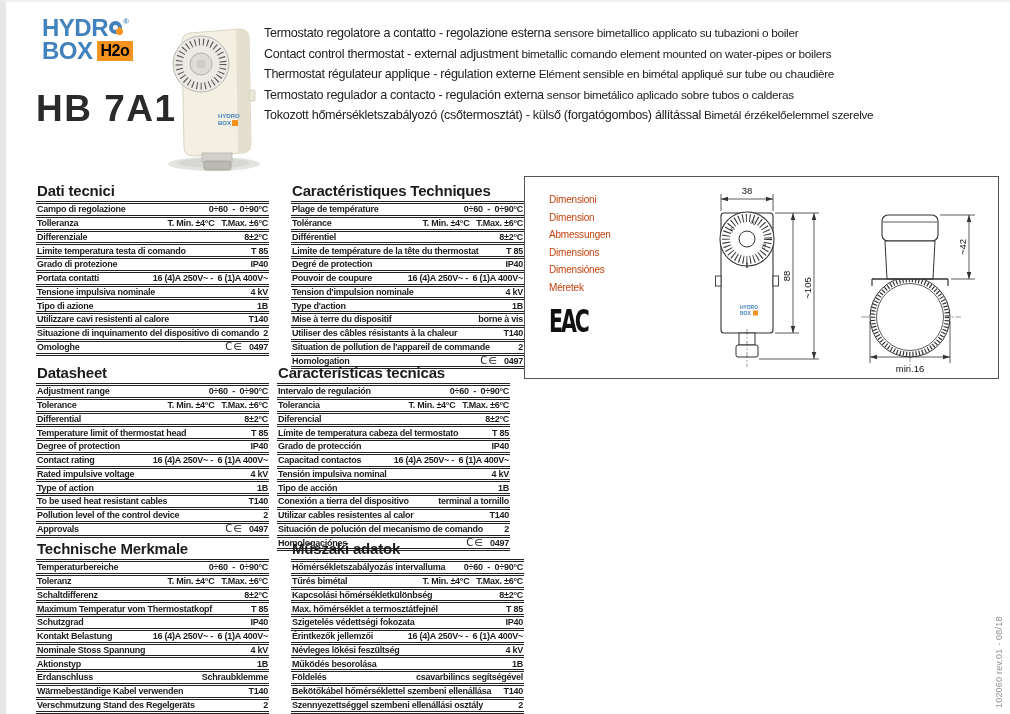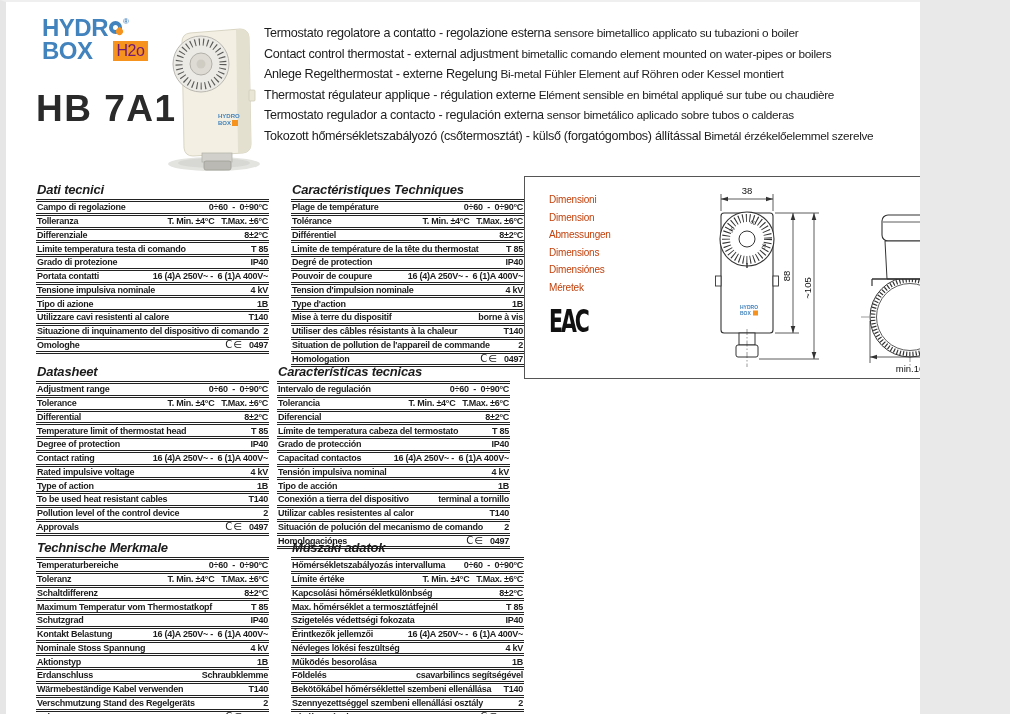--- a/index.html
+++ b/index.html
@@ -1,39 +1,39 @@
 <!DOCTYPE html>
 <html><head>
 <meta charset="utf-8">
 <style>
   * { margin:0; padding:0; box-sizing:border-box; }
   html,body { background:#e9e9e9; }
   .page {
-    position:relative; width:920px; height:714px; background:#fff;
+    position:relative; width:1010px; height:714px; background:#fff;
     font-family:"Liberation Sans", sans-serif; color:#1c1c1c; overflow:hidden;
     border-left:6px solid #e6e6e6; border-top:2px solid #efefef;
   }
   
   .logo { position:absolute; left:36px; top:14px; line-height:23px; }
   .logo .l1, .logo .l2 { font-weight:bold; font-size:24px; color:#4282bd; letter-spacing:-0.5px; display:flex; align-items:center; }
   .o-ring { display:inline-block; width:13px; height:13px; border:4.5px solid #4282bd; border-radius:50%; position:relative; margin-left:1px; }
   .o-ring .drop { position:absolute; left:3px; top:2.5px; width:7px; height:7px; background:#f6921e; border-radius:0 50% 50% 50%; transform:rotate(45deg); }
   .reg { font-size:8px; vertical-align:top; position:relative; top:-6px; left:1px; color:#4282bd; font-weight:bold; }
-  .h2o-box { display:inline-block; background:#f6921e; color:#701a75; font-weight:normal; font-size:16px; padding:1px 4px 2px; margin-left:20px; line-height:17px; }
+  .h2o-box { display:inline-block; background:#f6921e; color:#000000; font-weight:bold; font-size:16px; padding:1px 4px 2px; margin-left:4px; line-height:17px; }
   .product-code { position:absolute; left:30px; top:86px; font-size:37px; font-weight:bold; color:#2a2a2a; letter-spacing:1.5px; }
   
   .photo { position:absolute; left:146px; top:10px; }
   
   .hdr { position:absolute; left:258px; top:21px; width:742px; }
   .hline { font-size:12px; line-height:20.6px; white-space:nowrap; letter-spacing:-0.3px; }
   .hb { font-weight:normal; font-size:12.6px; }
   .hn { font-weight:normal; font-size:11.8px; }
   
   .spec-table { position:absolute; width:233px; }
-  .t-title { font-size:13px; font-weight:bold; padding:0 0 2px 1px; border-bottom:3px double #222; letter-spacing:-0.2px;font-style:italic; }
+  .t-title { font-size:15px; font-weight:bold; padding:0 0 2px 1px; border-bottom:3px double #222; letter-spacing:-0.2px; }
   .t-row { display:flex; justify-content:space-between; align-items:baseline;
            border-bottom:3px double #222; padding:1.2px 1px 0.8px; }
   .t-label { font-size:9px; font-weight:bold; letter-spacing:-0.25px; white-space:nowrap; line-height:8.8px; }
   .t-value { font-size:9px; font-weight:bold; letter-spacing:-0.25px; white-space:pre; line-height:8.8px; text-align:right; padding-left:4px; }
   .ce { font-size:10px; font-weight:normal; letter-spacing:1px; margin-right:6px; font-family:"DejaVu Sans", sans-serif; }
   
   .dim-box { position:absolute; left:518px; top:174px; width:475px; height:203px; border:1px solid #555; background:#fff; }
   .dim-labels { position:absolute; left:24px; top:14px; font-size:10px; line-height:17.6px; color:#c2410c; letter-spacing:-0.2px; }
   .eac { position:absolute; left:24px; top:126px; font-family:"DejaVu Sans", sans-serif; font-weight:900; font-size:25px; letter-spacing:-2.5px; transform:scaleY(1.25) scaleX(0.82); transform-origin:left top; color:#111; }
   .dim-svg { position:absolute; left:168px; top:4px; }
@@ -77,21 +77,20 @@
       <text x="66" y="113" font-size="6" font-weight="bold" fill="#4282bd">BOX</text>
       <rect x="80" y="108" width="6" height="6" fill="#f6921e"></rect>
       <rect x="50" y="141" width="30" height="9" fill="#d2d0ca" stroke="#b5b3ac" stroke-width="0.8"></rect>
       <rect x="52" y="149" width="27" height="9" rx="2" fill="#bbb9b3" stroke="#a09e97" stroke-width="0.8"></rect>
     </svg>
   </div>
 
   <div class="hdr">
       <div class="hline"><span class="hb">Termostato regolatore a contatto - regolazione esterna</span><span class="hn"> sensore bimetallico applicato su tubazioni o boiler</span></div>
       <div class="hline"><span class="hb">Contact control thermostat - external adjustment</span><span class="hn"> bimetallic comando element mounted on water-pipes or boilers</span></div>
-      <div class="hline"><span class="hb">Anlege Regelthermostat - externe Regelung</span><span class="hn"> Bi-metal Fühler Element auf Röhren oder Kessel montiert</span></div>
       <div class="hline"><span class="hb">Thermostat régulateur applique - régulation externe</span><span class="hn"> Elément sensible en bimétal appliqué sur tube ou chaudière</span></div>
       <div class="hline"><span class="hb">Termostato regulador a contacto - regulación externa</span><span class="hn"> sensor bimetálico aplicado sobre tubos o calderas</span></div>
       <div class="hline"><span class="hb">Tokozott hőmérsékletszabályozó (csőtermosztát) - külső (forgatógombos) állítással</span><span class="hn"> Bimetál érzékelőelemmel szerelve</span></div>
     </div>
 
   <div>
       <div class="spec-table" style="left: 30px; top: 180px;">
         <div class="t-title">Dati tecnici</div>
         <div class="t-row">
           <span class="t-label">Campo di regolazione</span>
@@ -338,21 +337,21 @@
           <span class="t-value"><span class="ce">C∈</span>0497</span>
         </div>
       </div>
       <div class="spec-table" style="left: 285px; top: 538px;">
         <div class="t-title">Műszaki adatok</div>
         <div class="t-row">
           <span class="t-label">Hőmérsékletszabályozás intervalluma</span>
           <span class="t-value">0÷60  -  0÷90°C</span>
         </div>
         <div class="t-row">
-          <span class="t-label">Límite értéke</span>
+          <span class="t-label">Tűrés bimétal</span>
           <span class="t-value">T. Min. ±4°C   T.Max. ±6°C</span>
         </div>
         <div class="t-row">
           <span class="t-label">Kapcsolási hőmérsékletkülönbség</span>
           <span class="t-value">8±2°C</span>
         </div>
         <div class="t-row">
           <span class="t-label">Max. hőmérséklet a termosztátfejnél</span>
           <span class="t-value">T 85</span>
         </div>

